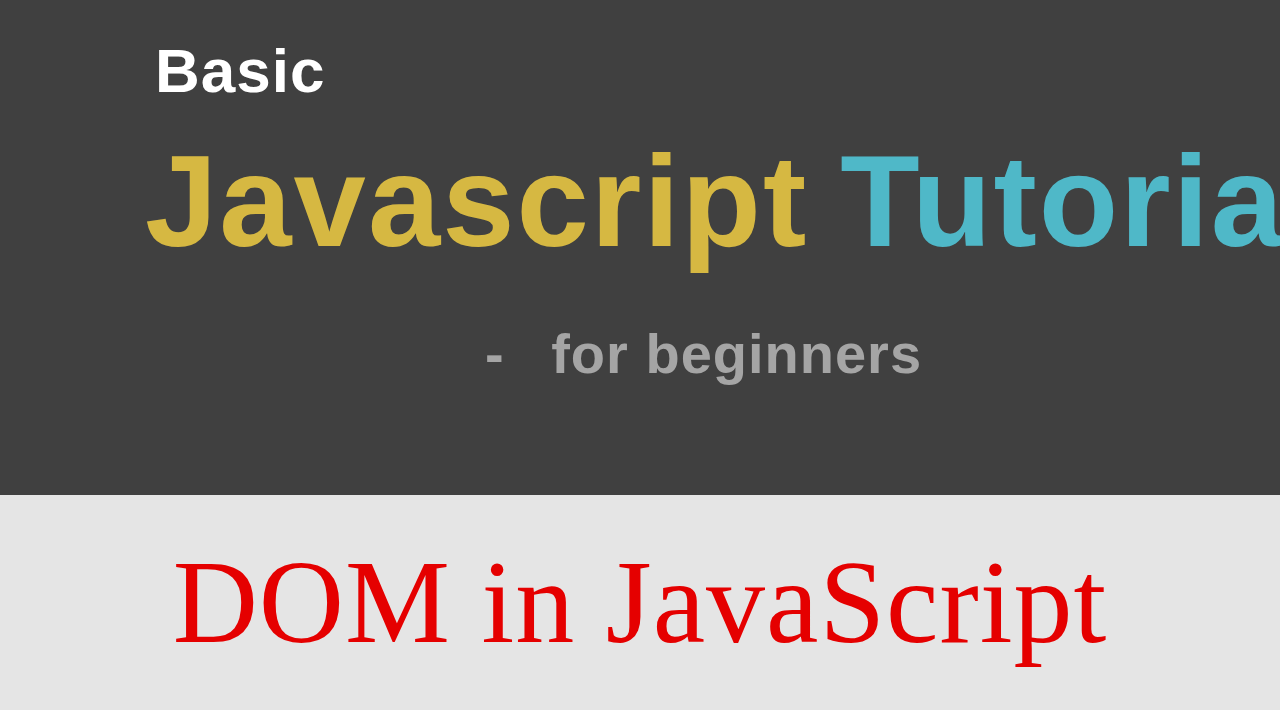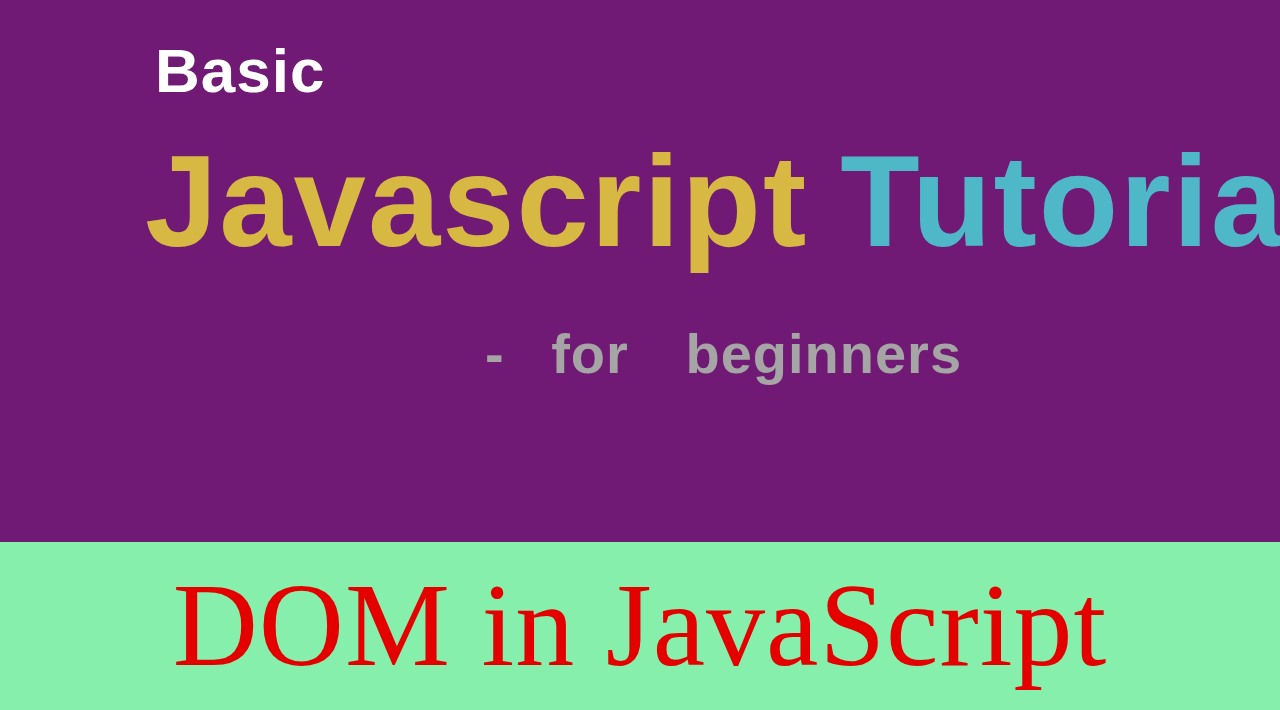--- a/index.html
+++ b/index.html
@@ -13,21 +13,21 @@
       font-family: Arial, Helvetica, sans-serif;
       overflow: hidden;
     }
     .banner {
       width: 100%;
       height: 100%;
       display: flex;
       flex-direction: column;
     }
     .top-section {
-      background-color: #701a75;
+      background-color: #404040;
       flex: 1;
       padding: 35px 60px 20px 145px;
       position: relative;
     }
     .basic-label {
       color: #ffffff;
       font-size: 62px;
       font-weight: bold;
       letter-spacing: 1px;
       margin-left: 10px;
@@ -57,25 +57,24 @@
       font-size: 56px;
       font-weight: bold;
       letter-spacing: 1px;
       margin-top: 55px;
       margin-left: 340px;
     }
     .subtitle-dash {
       margin-right: 30px;
     }
     .subtitle-for {
-      margin-right: 40px;
     }
     .bottom-section {
-      background-color: #86efac;
-      height: 168px;
+      background-color: #e5e5e5;
+      height: 215px;
       display: flex;
       align-items: center;
       justify-content: center;
     }
     .dom-title {
       color: #e50000;
       font-family: Georgia, 'Times New Roman', serif;
       font-size: 118px;
       font-weight: normal;
       letter-spacing: 1px;

